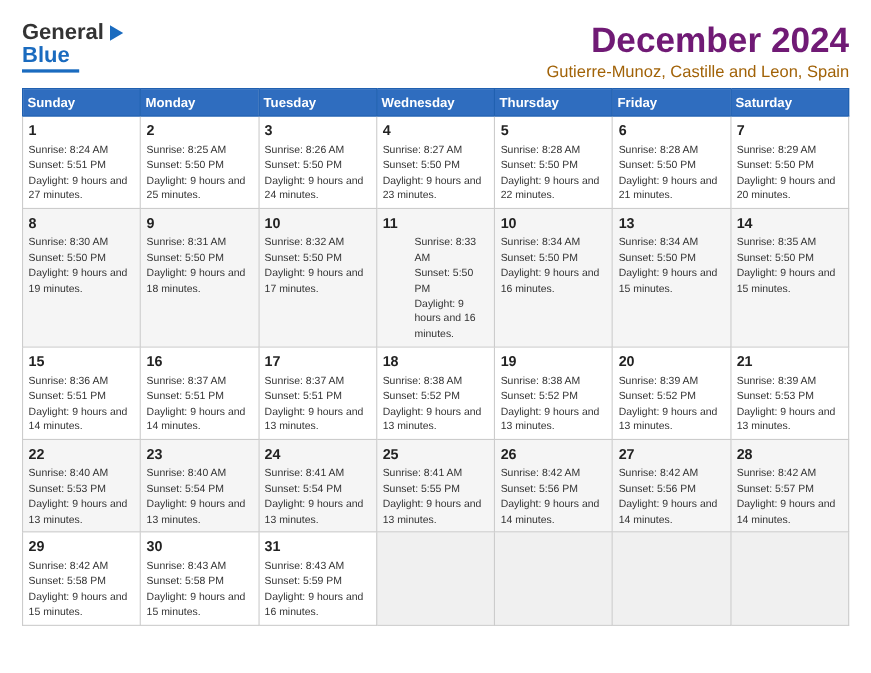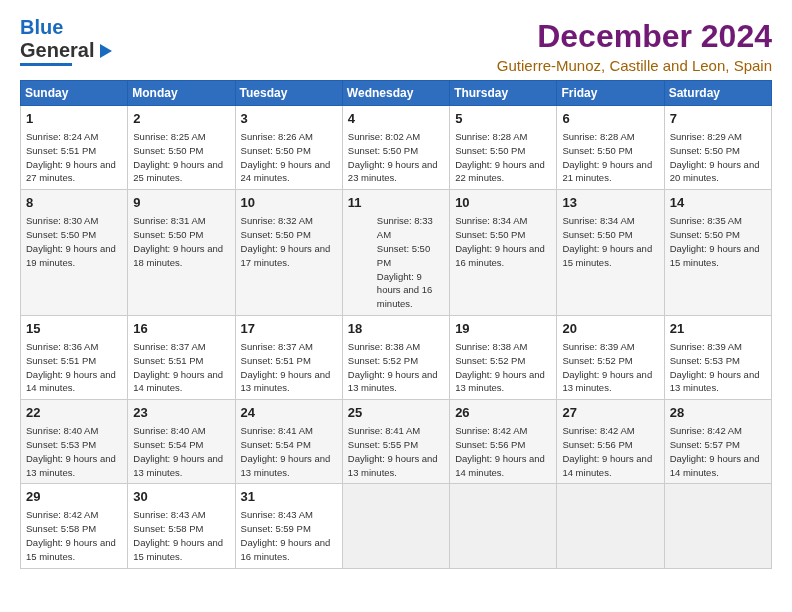--- a/index.html
+++ b/index.html
@@ -91,28 +91,28 @@
       margin-left: 2px;
     }
   </style>
 </head>
 <body>
 
 <div class="page">
   <div class="header-row">
     <div class="logo-container">
       <div>
-        <div style="display:flex;align-items:center;margin-top:-2px;">
-          <span style="font-size:20px;font-weight:bold;color:#1a6bbf;">Blue</span>
-        </div>
         <div style="display:flex;align-items:center;">
           <span class="logo-text-general">General</span>
           <svg class="logo-svg" width="18" height="18" viewBox="0 0 18 18">
             <polygon points="4,2 16,9 4,16" fill="#1a6bbf"></polygon>
           </svg>
+        </div>
+        <div style="display:flex;align-items:center;margin-top:-2px;">
+          <span style="font-size:20px;font-weight:bold;color:#1a6bbf;">Blue</span>
         </div>
         <div style="height:3px;background:#1a6bbf;width:52px;margin-top:1px;"></div>
       </div>
     </div>
     <div class="title-block">
       <div class="main-title">December 2024</div>
       <div class="subtitle">Gutierre-Munoz, Castille and Leon, Spain</div>
     </div>
   </div>
 
@@ -143,21 +143,21 @@
 Daylight: 9 hours and 25 minutes.</div>
           </td>
           <td>
             <span class="day-number">3</span>
             <div class="day-info" style="white-space: pre-line;">Sunrise: 8:26 AM
 Sunset: 5:50 PM
 Daylight: 9 hours and 24 minutes.</div>
           </td>
           <td>
             <span class="day-number">4</span>
-            <div class="day-info" style="white-space: pre-line;">Sunrise: 8:02 AM
+            <div class="day-info" style="white-space: pre-line;">Sunrise: 8:27 AM
 Sunset: 5:50 PM
 Daylight: 9 hours and 23 minutes.</div>
           </td>
           <td>
             <span class="day-number">5</span>
             <div class="day-info" style="white-space: pre-line;">Sunrise: 8:28 AM
 Sunset: 5:50 PM
 Daylight: 9 hours and 22 minutes.</div>
           </td>
           <td>

